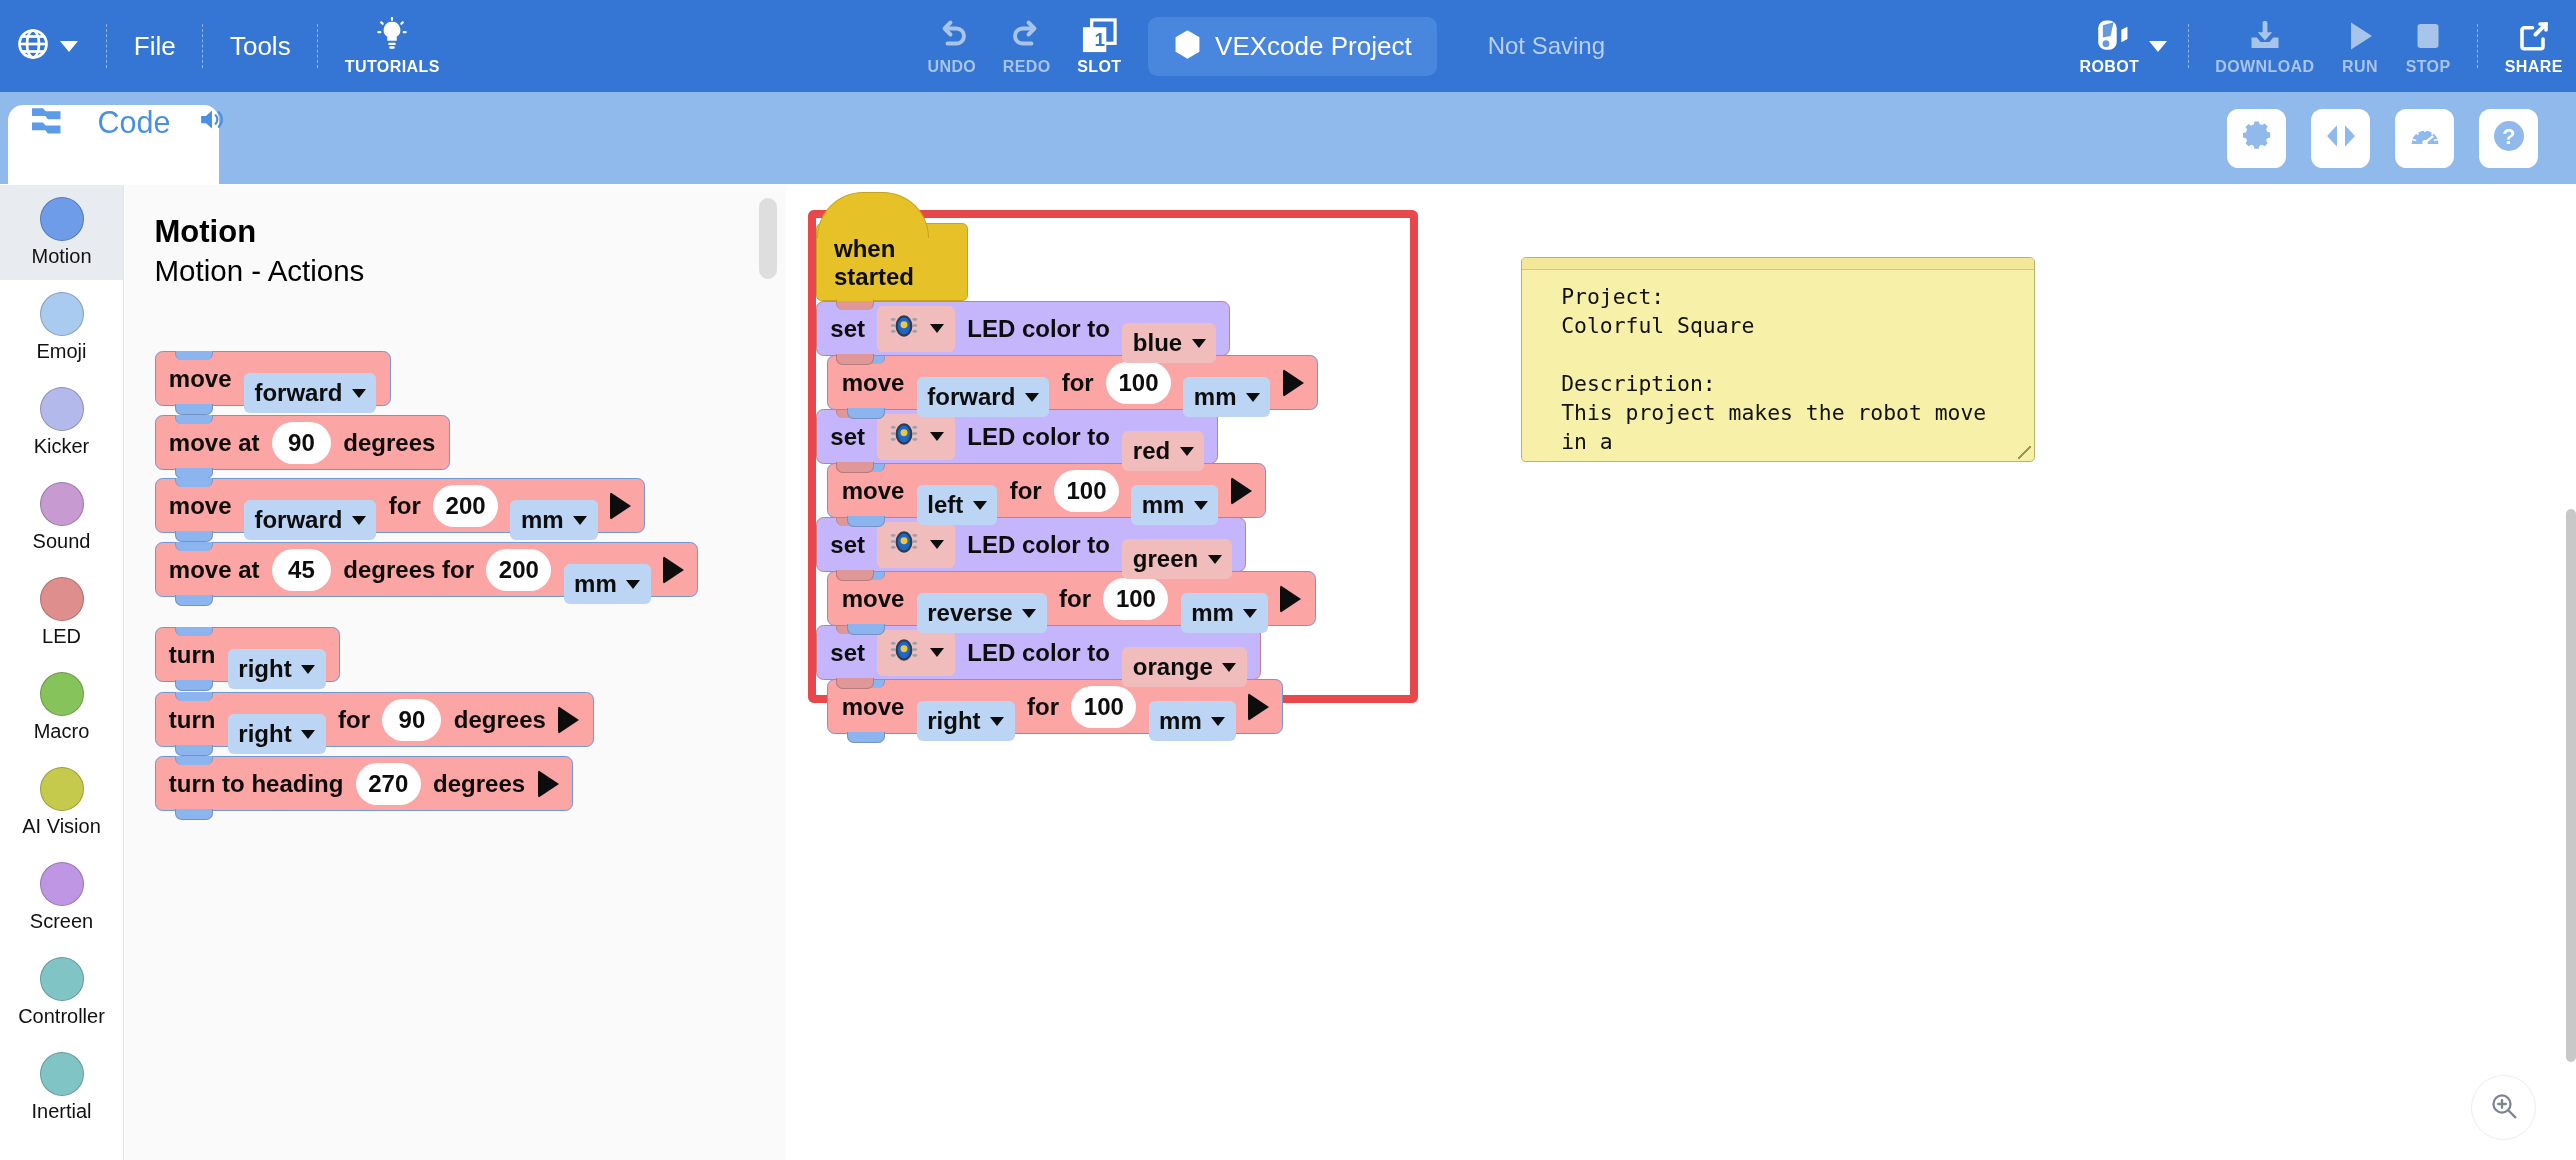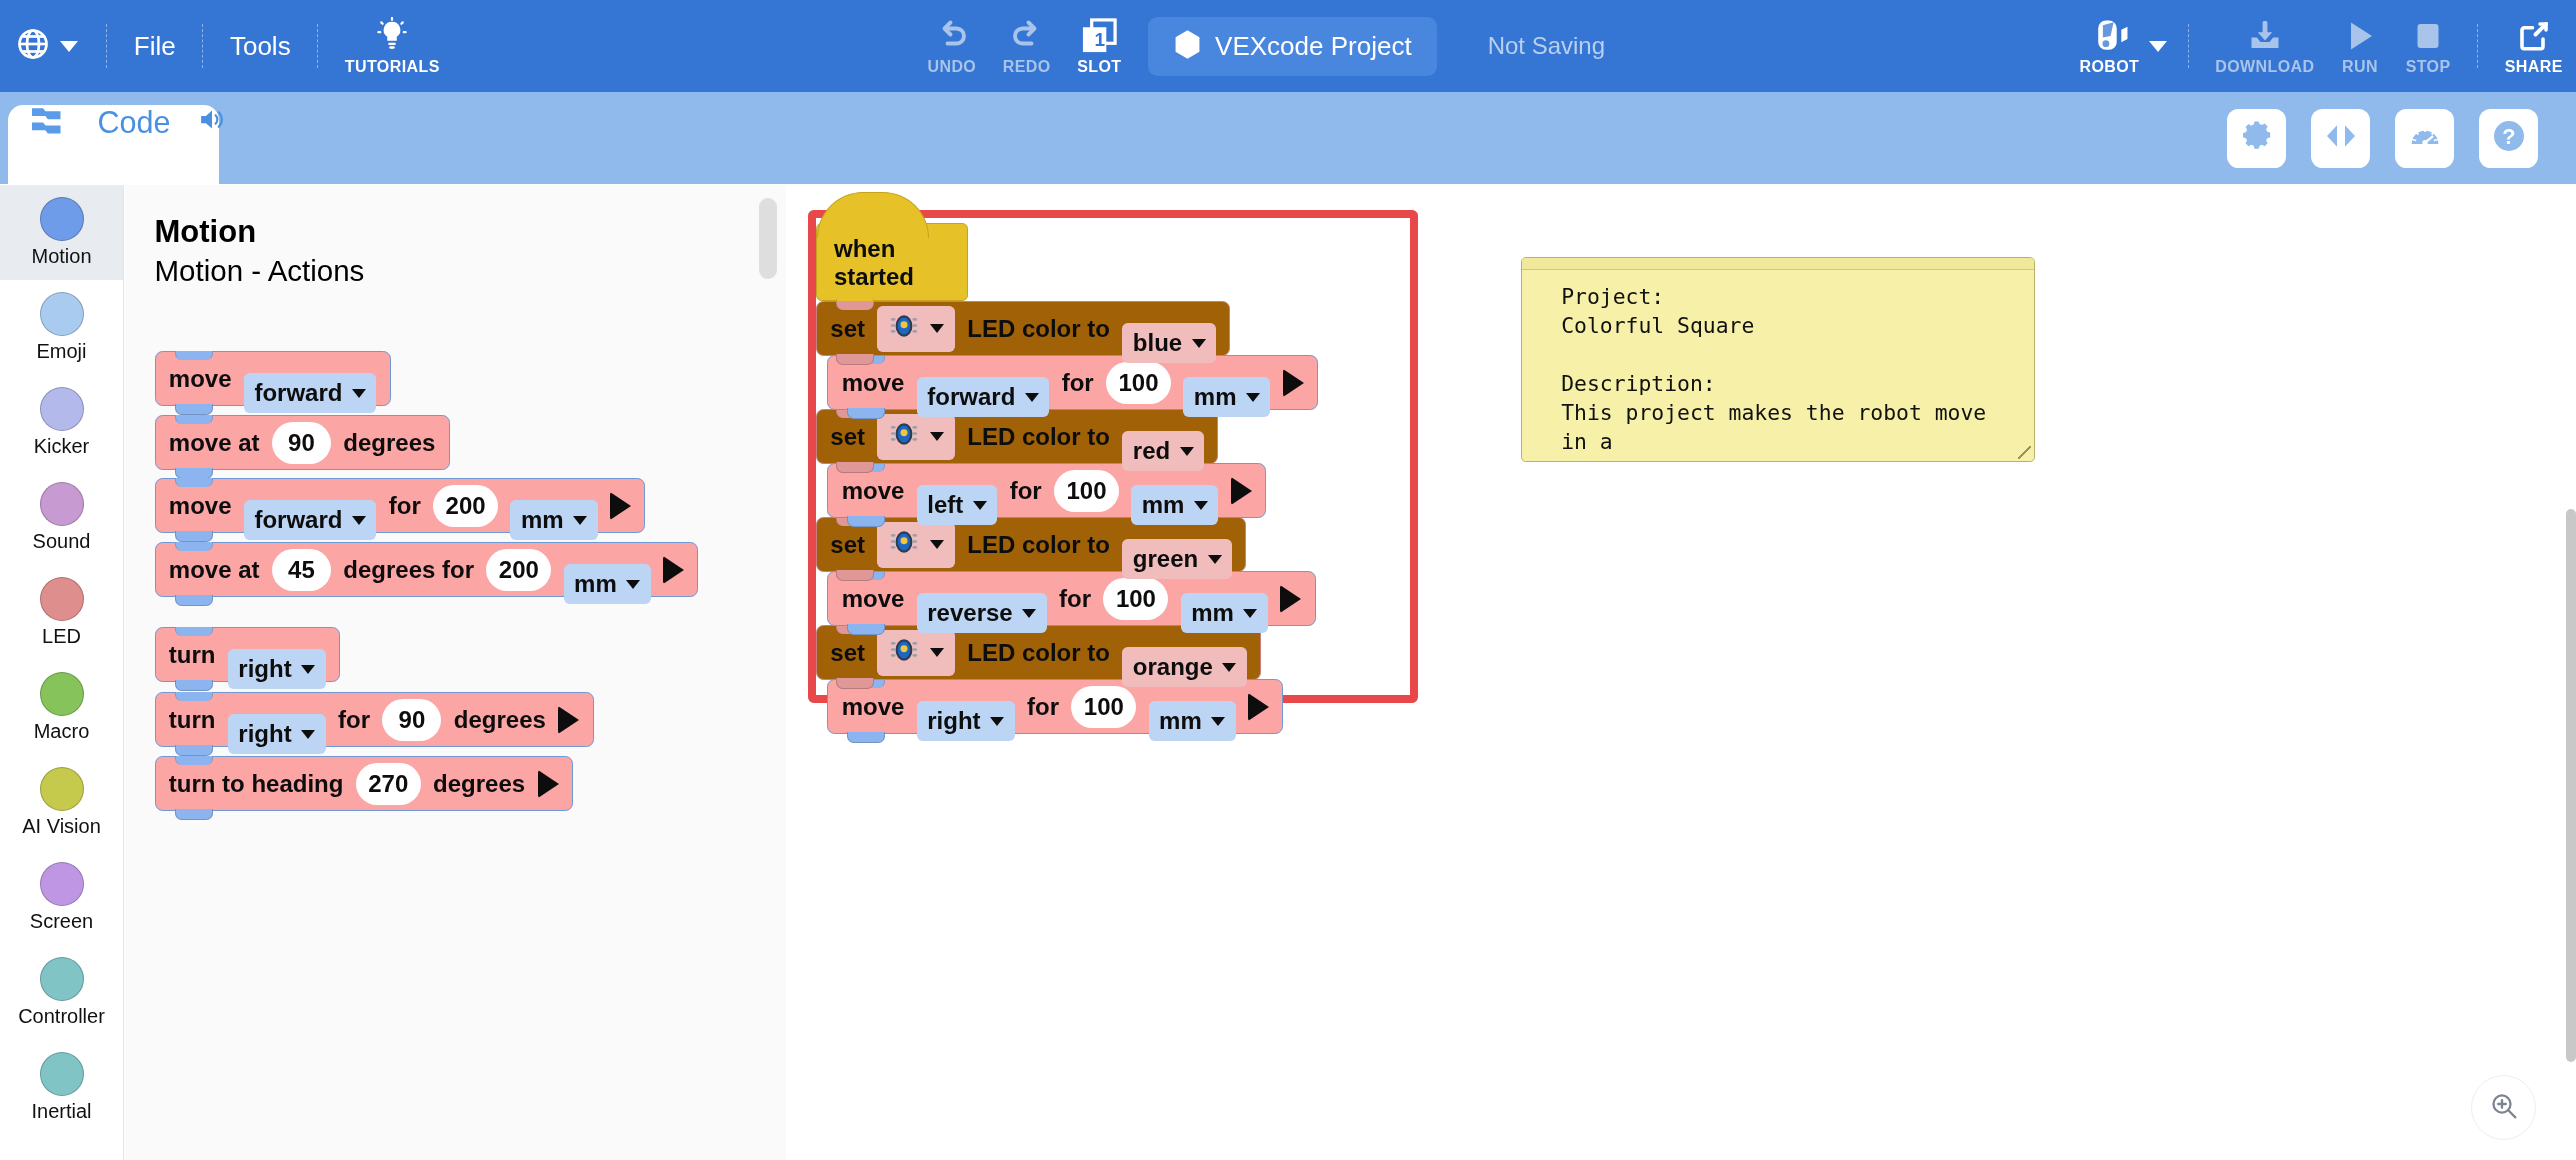--- a/index.html
+++ b/index.html
@@ -121,21 +121,21 @@
   }
 
   
   .blk {
     position: absolute; display: inline-flex; align-items: center;
     height: 55px; border-radius: 7.6px; padding: 0 13.3px; gap: 12.4px;
     font-size: 24px; font-weight: bold; color: #0d0d0d;
     white-space: nowrap; cursor: pointer;
   }
   .blk.motion { background: #fca5a5; border: 1px solid #6f98d6; }
-  .blk.led    { background: #a16207; border: 1px solid #c87f7f; }
+  .blk.led    { background: #c4b5fd; border: 1px solid #c87f7f; }
   
   .blk::before {
     content: ""; position: absolute; left: 19px; top: -1px;
     width: 36px; height: 8.6px; background: inherit;
     border-left: 1px solid rgba(0,0,0,.14); border-right: 1px solid rgba(0,0,0,.14);
     border-radius: 0 0 6.7px 6.7px;
   }
   .blk::after {
     content: ""; position: absolute; left: 19px; bottom: -9.5px;
     width: 36px; height: 9.5px; background: inherit;

